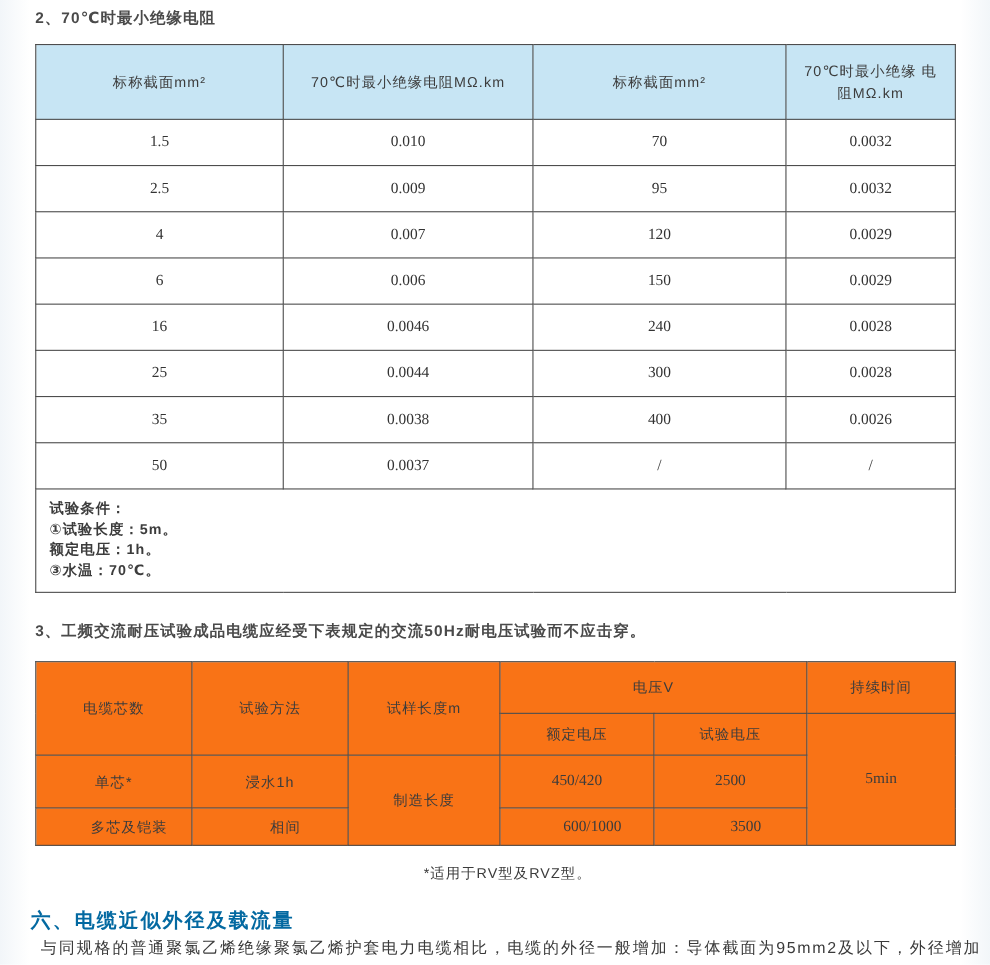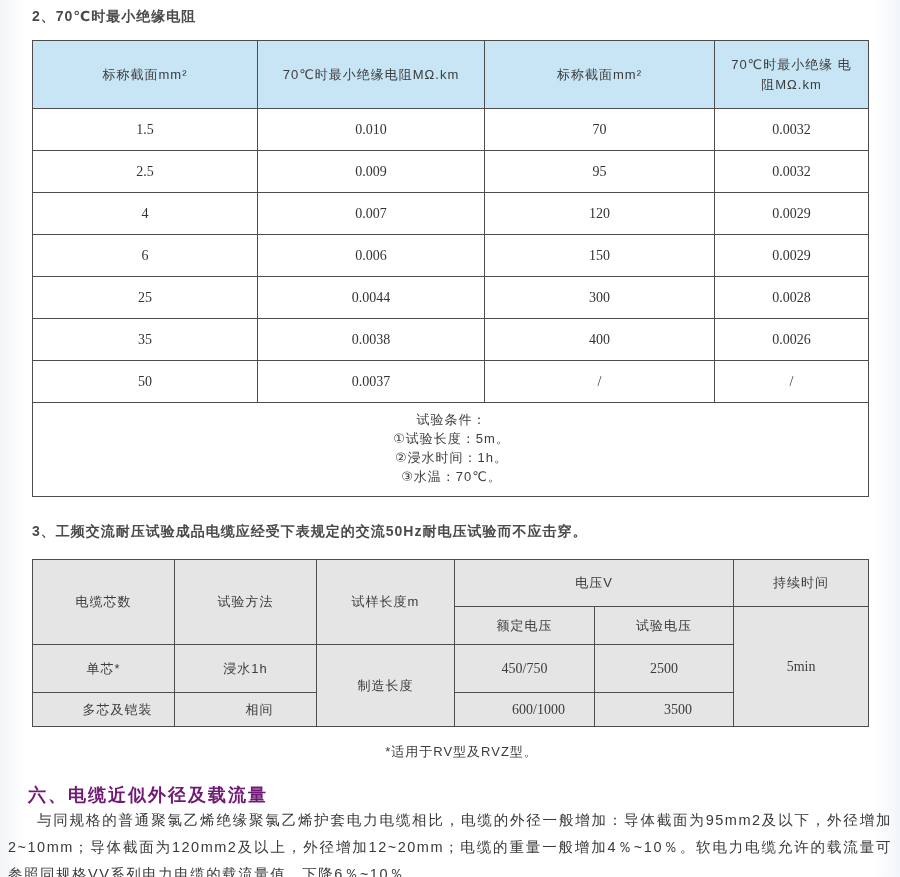--- a/index.html
+++ b/index.html
@@ -23,42 +23,42 @@
   
   .t1 thead th {
     background: #c7e5f4; height: 68px;
     font-size: 13px; color: #3c3c3c; letter-spacing: 1px;
     padding: 2px 10px; line-height: 20px;
   }
   .t1 tbody td {
     height: 42px; font-family: "Liberation Serif", "DejaVu Serif", serif;
     font-size: 14px; color: #333;
   }
-  .t1 .tfoot-cell { text-align: center; padding: 7px 10px 10px 12px; }
+  .t1 .tfoot-cell { text-align: left; padding: 7px 10px 10px 12px; font-weight: bold; }
   .t1 .tfoot-cell div {
     font-size: 13px; color: #3c3c3c; line-height: 19px; letter-spacing: 1px;
   }
 
   
   .t2 { margin-top: 18px; }
   .t2 td {
-    background: #e5e5e5; font-size: 13px; color: #3c3c3c;
+    background: #f97316; font-size: 13px; color: #3c3c3c;
     letter-spacing: 1px; padding: 2px 4px;
   }
   .t2 .r1 td { height: 47px; }
   .t2 .r2 td { height: 38px; }
   .t2 .r3 td { height: 48px; margin-left: 32px; }
   .t2 .r4 td { height: 34px; padding-left: 32px; }
   .t2 td.num { font-family: "Liberation Serif", "DejaVu Serif", serif; font-size: 14px; letter-spacing: 0; }
 
   .footnote { margin-top: 16px; padding-left: 23px; font-size: 13px; color: #3c3c3c; letter-spacing: 1px; text-align: center; }
 
   .blue-heading {
     margin-top: 22px; margin-left: -4px;
-    font-size: 18px; font-weight: bold; color: #701a75; letter-spacing: 2px;
+    font-size: 18px; font-weight: bold; color: #0369a1; letter-spacing: 2px;
   }
   .para {
     margin-left: -24px; margin-right: -24px;
     font-size: 14.5px; color: #3a3a3a; line-height: 27px;
     text-indent: 2em; letter-spacing: 1.5px; text-align: justify;
   }
 </style>
 </head>
 <body>
 
@@ -100,20 +100,26 @@
           <td>120</td>
           <td>0.0029</td>
         </tr>
         <tr>
           <td>6</td>
           <td>0.006</td>
           <td>150</td>
           <td>0.0029</td>
         </tr>
         <tr>
+          <td>16</td>
+          <td>0.0046</td>
+          <td>240</td>
+          <td>0.0028</td>
+        </tr>
+        <tr>
           <td>25</td>
           <td>0.0044</td>
           <td>300</td>
           <td>0.0028</td>
         </tr>
         <tr>
           <td>35</td>
           <td>0.0038</td>
           <td>400</td>
           <td>0.0026</td>
@@ -123,21 +129,21 @@
           <td>0.0037</td>
           <td>/</td>
           <td>/</td>
         </tr>
       </tbody>
     <tfoot>
       <tr>
         <td class="tfoot-cell" colspan="4">
           <div>试验条件：</div>
           <div>①试验长度：5m。</div>
-          <div>②浸水时间：1h。</div>
+          <div>额定电压：1h。</div>
           <div>③水温：70℃。</div>
         </td>
       </tr>
     </tfoot>
   </table>
 
   <div class="small-heading" style="margin-top:26px">3、工频交流耐压试验成品电缆应经受下表规定的交流50Hz耐电压试验而不应击穿。</div>
 
   <table class="t2">
     <colgroup>
@@ -158,21 +164,21 @@
     </tr>
     <tr class="r2">
       <td>额定电压</td>
       <td>试验电压</td>
       <td rowspan="3" class="num">5min</td>
     </tr>
     <tr class="r3">
       <td>单芯*</td>
       <td>浸水1h</td>
       <td rowspan="2">制造长度</td>
-      <td class="num">450/750</td>
+      <td class="num">450/420</td>
       <td class="num">2500</td>
     </tr>
     <tr class="r4">
       <td>多芯及铠装</td>
       <td>相间</td>
       <td class="num">600/1000</td>
       <td class="num">3500</td>
     </tr>
   </tbody>
     </table>

